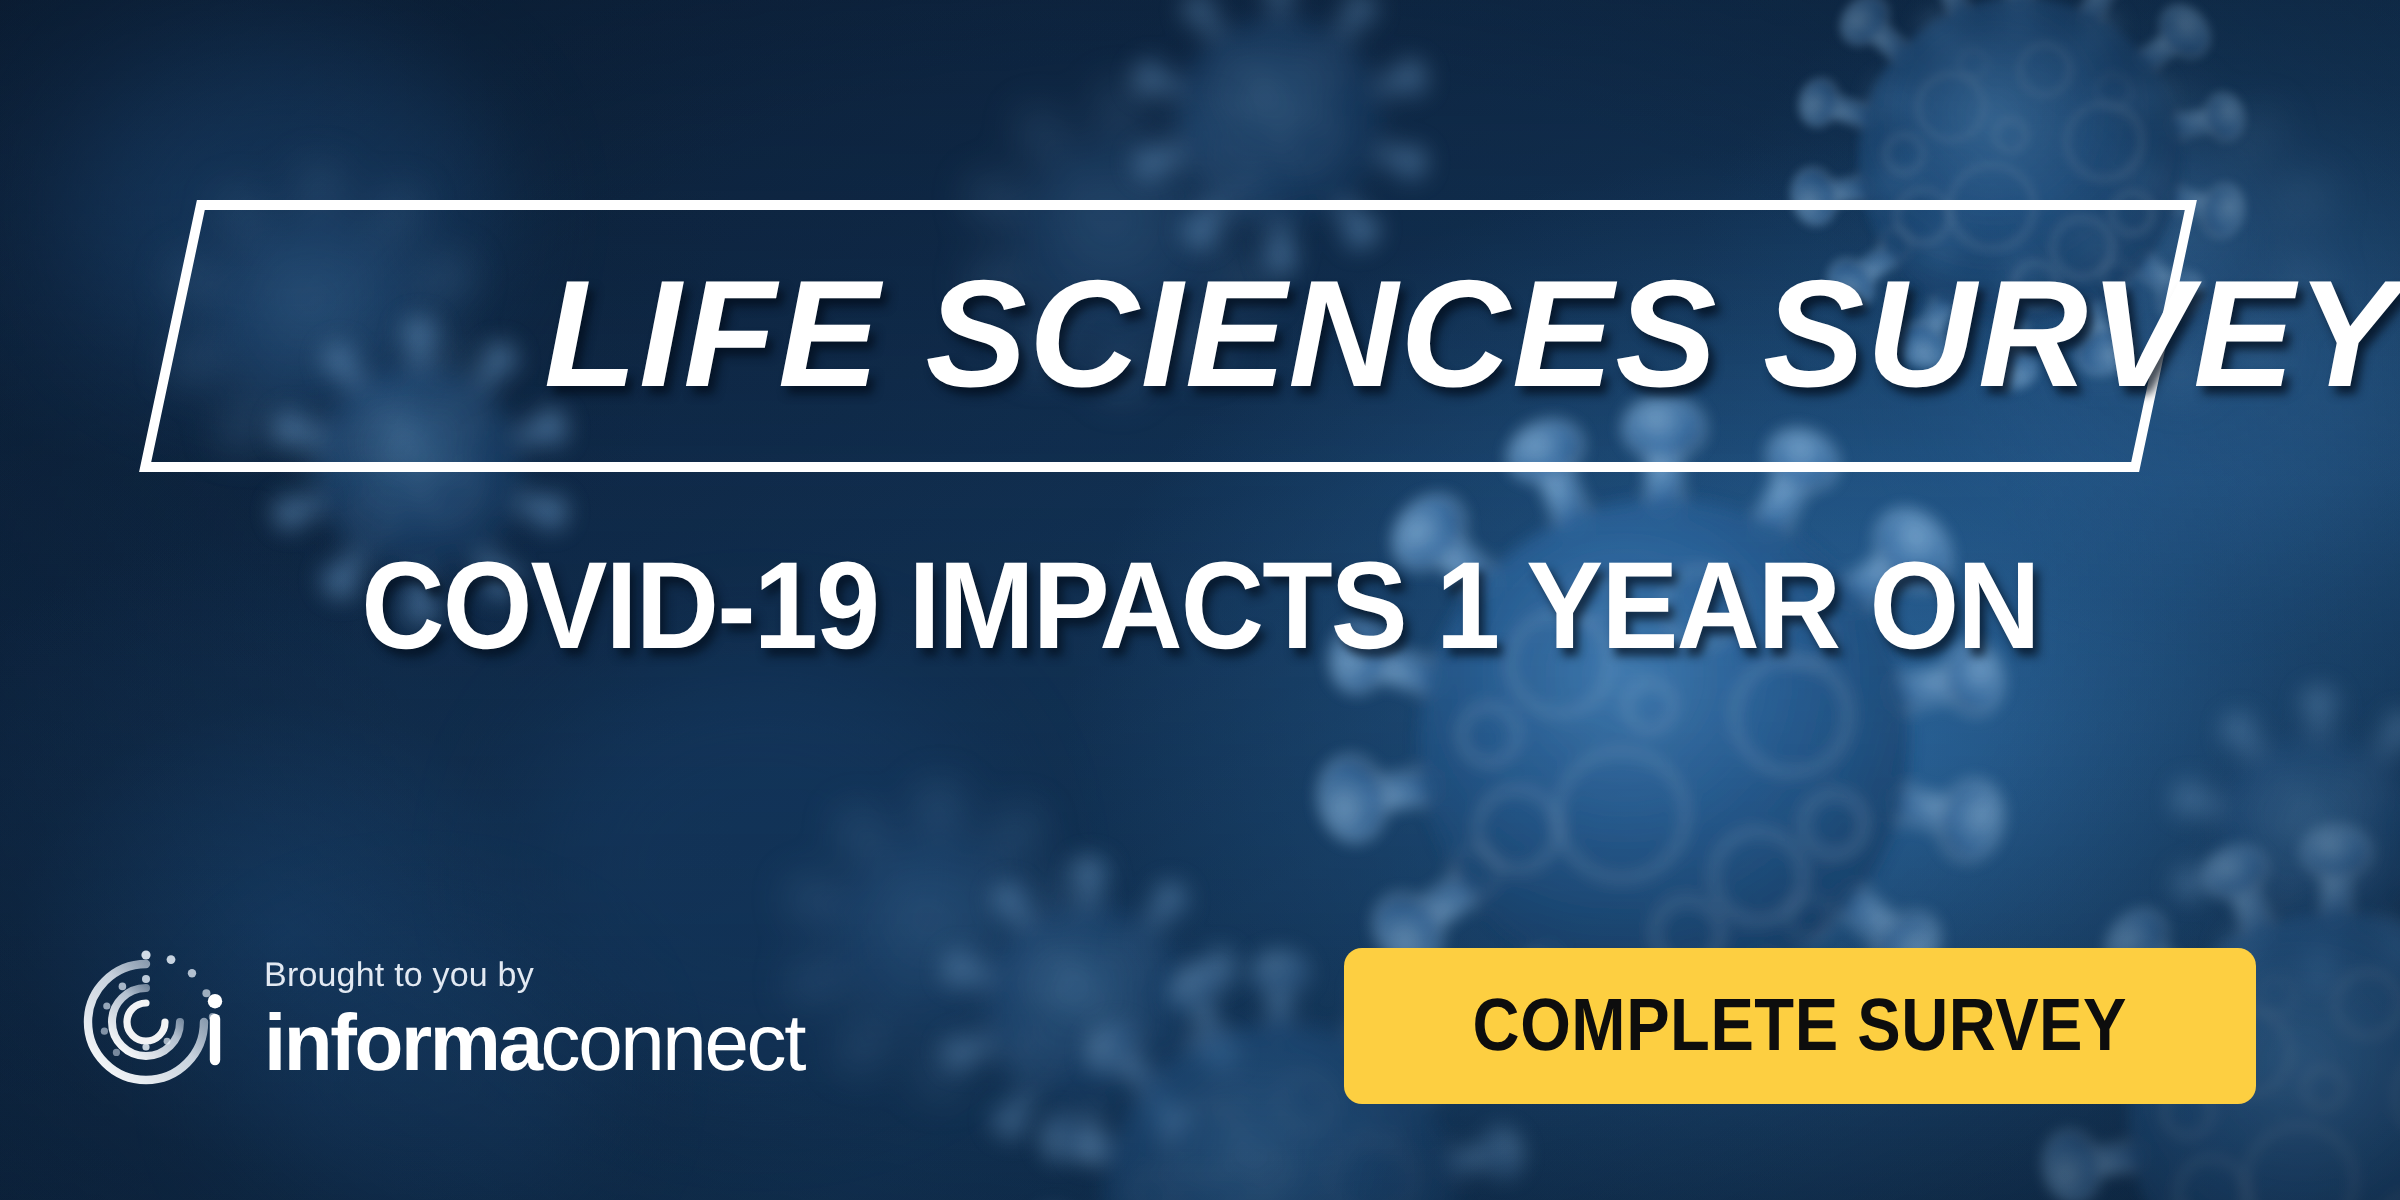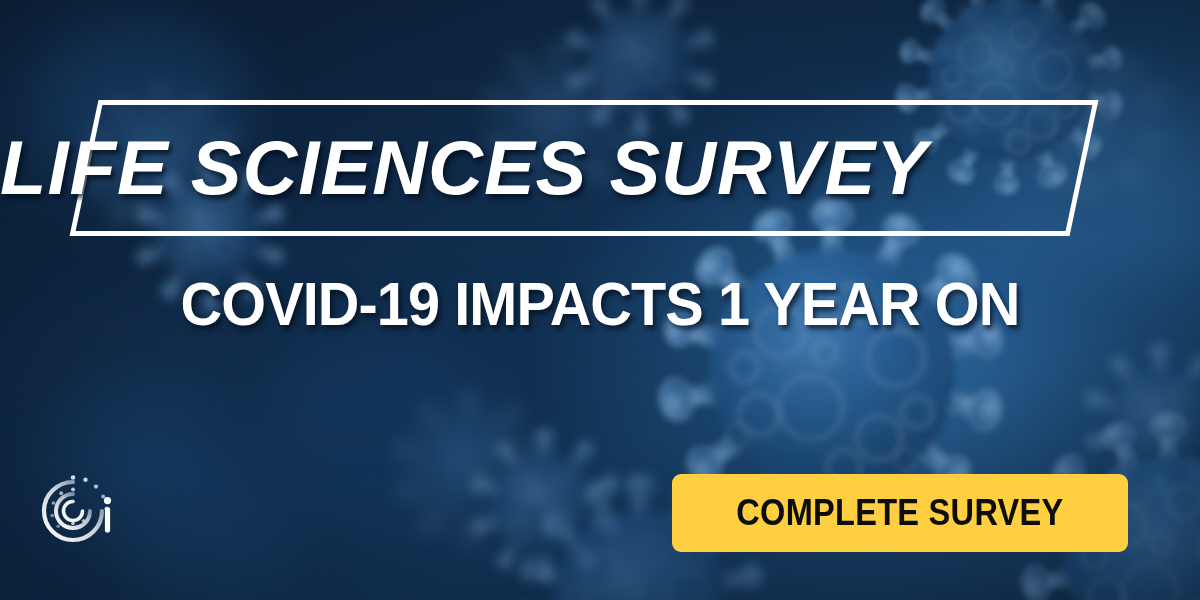--- a/index.html
+++ b/index.html
@@ -75,21 +75,21 @@
     height: 136px;
     border: 5px solid #ffffff;
     transform: skewX(-12deg);
     box-sizing: border-box;
   }
   .title-text {
     position: absolute;
     left: 0;
     top: 118px;
     width: 1200px;
-    text-align: left;
+    text-align: right;
     font-size: 76px;
     line-height: 100px;
     font-weight: bold;
     font-style: italic;
     letter-spacing: 1px;
     color: #ffffff;
     text-shadow: 3px 4px 5px rgba(3,14,28,0.75);
     white-space: nowrap;
   }
 
@@ -436,19 +436,23 @@
           <circle cx="43" cy="55.5" r="1.8" opacity="0.85"></circle>
           <circle cx="53.5" cy="52.6" r="1.7" opacity="0.7"></circle>
         </g>
 
         <circle cx="77.5" cy="32.6" r="3.6" fill="#ffffff"></circle>
 
         <path d="M 77.5 41.5 L 77.5 62" stroke="#ffffff" stroke-width="5.2" stroke-linecap="round" fill="none"></path>
       </svg>
     </div>
 
+    <div class="brand-copy">
+      <div class="brought">Brought to you by</div>
+      <div class="wordmark"><span class="wm-strong">informa</span><span class="wm-light">connect</span></div>
+    </div>
   </div>
 
   <button class="cta-button">
     <span class="cta-label">COMPLETE SURVEY</span>
   </button>
 
 </div>
 
 </body></html>

